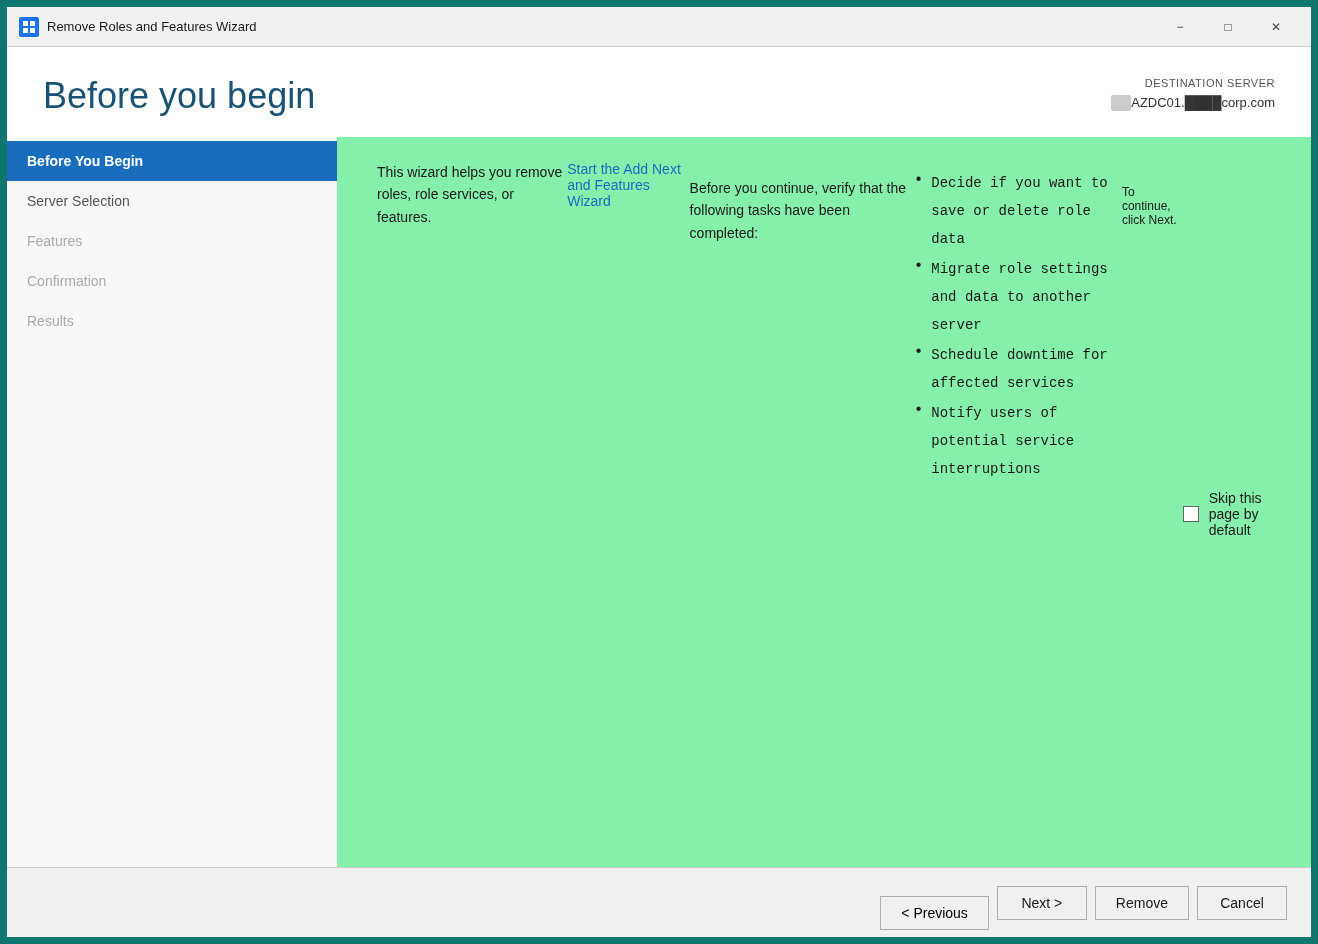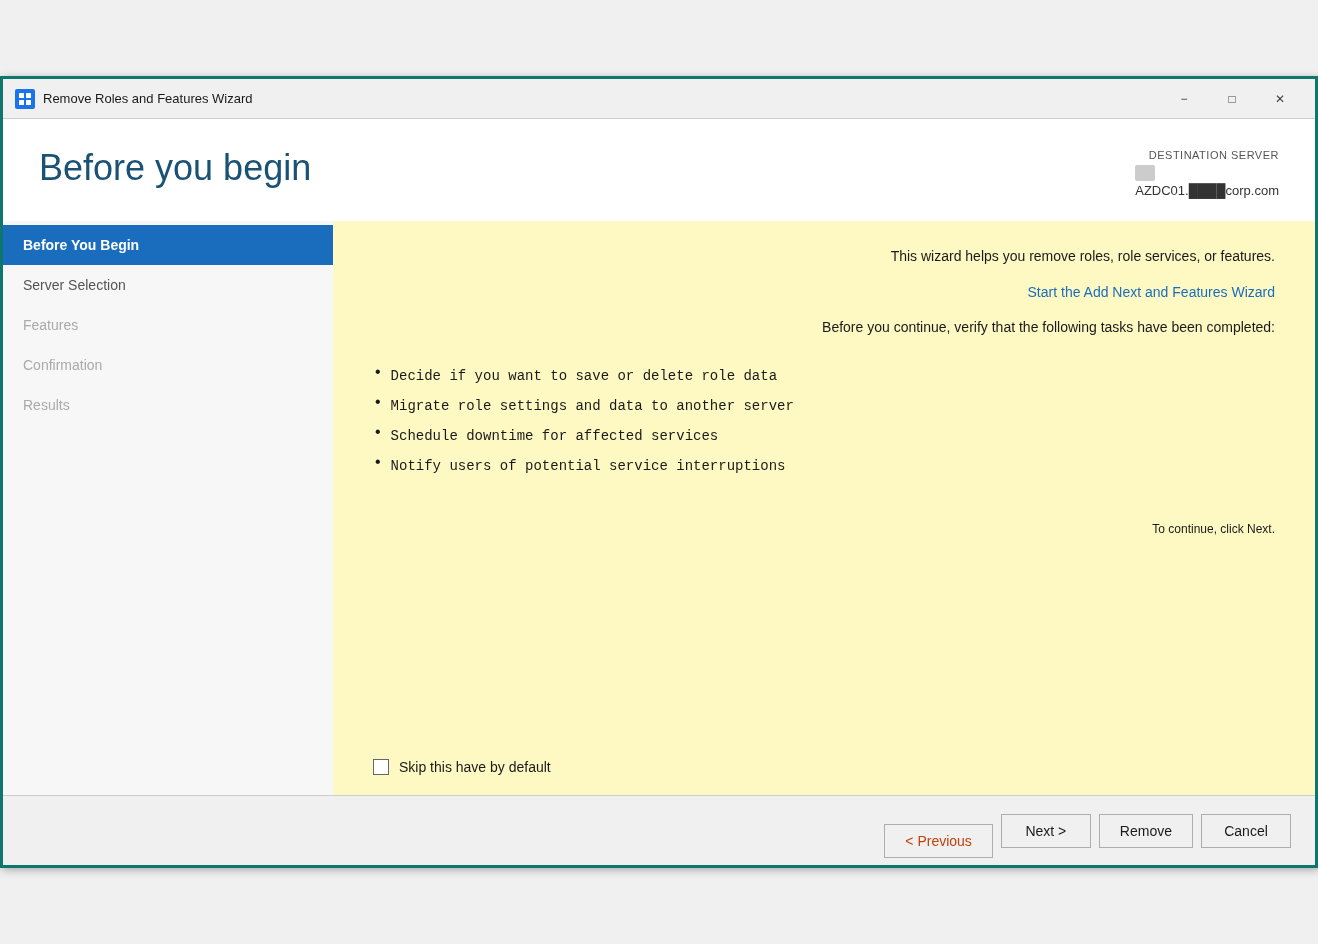--- a/index.html
+++ b/index.html
@@ -8,23 +8,23 @@
       font-size: 14px;
       background: #f0f0f0;
       display: flex;
       justify-content: center;
       align-items: center;
       min-height: 100vh;
       color: #1a1a1a;
     }
     .window {
       width: 1318px;
-      height: 792px;
+      height: 944px;
       background: #fff;
-      border: 3px solid #0f766e;
+      border: 7px solid #0f766e;
       display: flex;
       flex-direction: column;
       box-shadow: 2px 2px 8px rgba(0,0,0,0.3);
     }
     .titlebar {
       height: 40px;
       background: #f0f0f0;
       border-bottom: 1px solid #ccc;
       display: flex;
       align-items: center;
@@ -91,23 +91,23 @@
       color: #555;
       line-height: 1.6;
     }
     .destination-server .label {
       font-size: 11px;
       color: #555;
       letter-spacing: 0.5px;
     }
     .destination-server .server-name {
       display: flex;
+      align-items: center;
       font-size: 13px;
       color: #333;
-      flex-direction: column;
     }
     .server-icon {
       width: 20px;
       height: 16px;
       background: #ccc;
       border-radius: 2px;
       display: inline-block;
     }
     .wizard-content {
       flex: 1;
@@ -132,24 +132,23 @@
       font-weight: 600;
     }
     .sidebar-item.disabled {
       color: #aaa;
       cursor: default;
     }
     .main-content {
       flex: 1;
       padding: 24px 40px 20px 40px;
       display: flex;
-      flex-direction: column;
+      flex-direction: row;
       overflow-y: auto;
-      background: #fef9c3;
-      text-align: right;
+      background: #86efac;
     }
     .content-text {
       font-size: 14px;
       line-height: 1.6;
       color: #1a1a1a;
       margin-bottom: 16px;
     }
     .link-text {
       color: #1a6dbd;
       text-decoration: none;
@@ -215,21 +214,21 @@
       height: 34px;
       padding: 0 20px;
       border: 1px solid #adadad;
       background: #f0f0f0;
       cursor: pointer;
       font-size: 14px;
       color: #1a1a1a;
       min-width: 90px;
     }
     .footer-btn:disabled {
-      color: #c2410c;
+      color: #000000;
       cursor: default;
       margin-top: 20px;
     }
     .footer-btn.primary {
       background: #f0f0f0;
     }
   </style>
 </head>
 <body>
 
@@ -306,21 +305,21 @@
             <span>Notify users of potential service interruptions</span>
           </div>
         </div>
 
         <p class="continue-text">To continue, click Next.</p>
 
         <div class="spacer"></div>
 
         <div class="checkbox-row">
           <div class="checkbox-box"></div>
-          <label class="checkbox-label">Skip this have by default</label>
+          <label class="checkbox-label">Skip this page by default</label>
         </div>
       </div>
     </div>
 
     <div class="footer">
       <button class="footer-btn" disabled="">&lt; Previous</button>
       <button class="footer-btn primary">Next &gt;</button>
       <button class="footer-btn">Remove</button>
       <button class="footer-btn">Cancel</button>
     </div>

